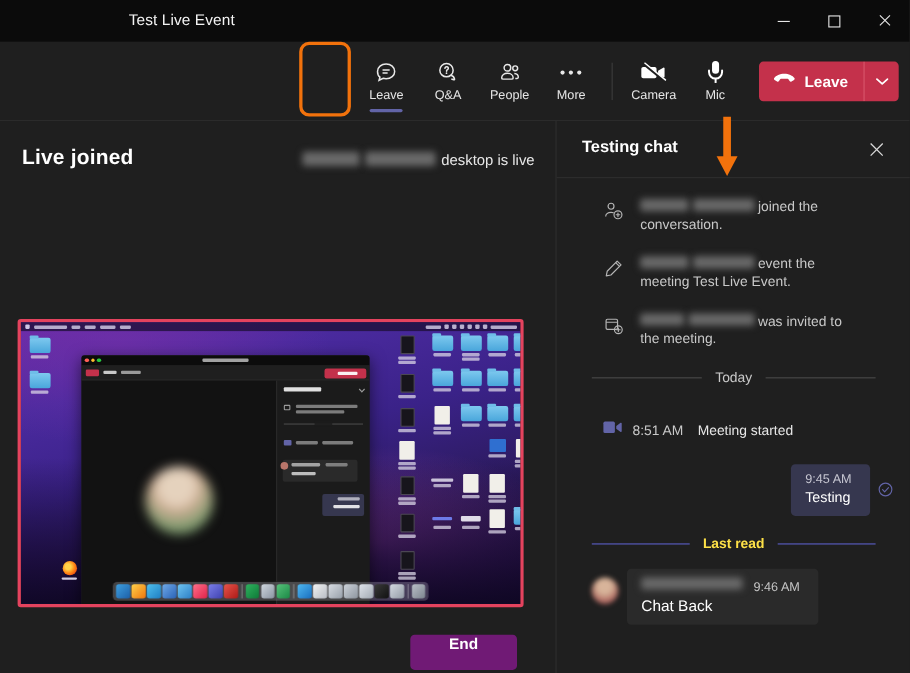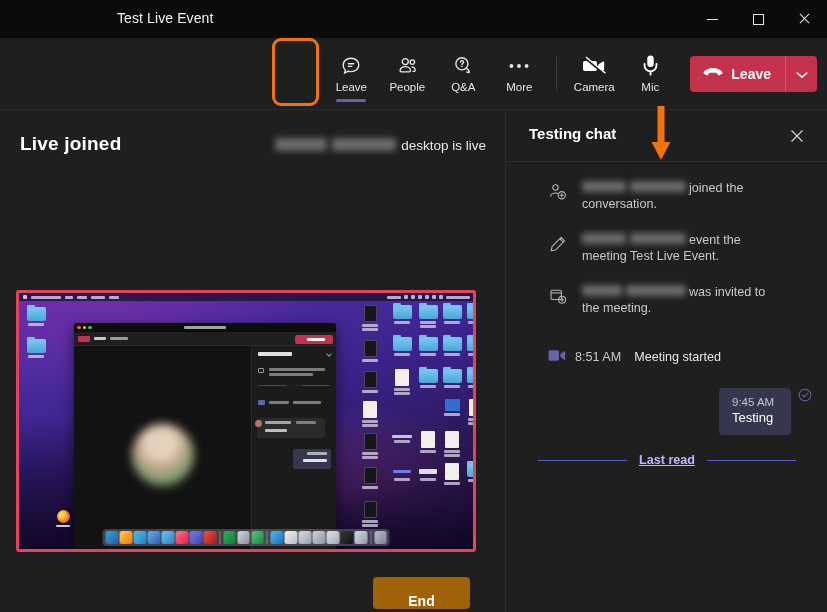--- a/index.html
+++ b/index.html
@@ -102,22 +102,22 @@
   .redacted.r2 { width:64px; }
 
   .share-frame {
     position:absolute; left:16px; top:180px; width:460px; height:262px;
     border:3px solid #e4435e; border-radius:3px; overflow:hidden; background:#000;
   }
   .share-img { position:absolute; inset:0; }
 
   .end-btn {
     position:absolute; left:373px; top:467px; width:97px; height:32px;
-    background:#a16207; border-radius:4px; color:#fff;
-    display:flex; align-items:flex-end; justify-content:center;
+    background:#701a75; border-radius:4px; color:#fff;
+    display:flex; align-items:flex-start; justify-content:center;
     font-size:14px; font-weight:bold; cursor:pointer;
   }
 
   
   .chatpanel {
     position:absolute; top:110px; right:0; width:322px; height:502px;
     background:#1f1f1f; border-left:1px solid #2e2e2e;
   }
   .chat-head {
     position:absolute; top:0; left:0; width:322px; height:52px;
@@ -161,30 +161,30 @@
   .sys-text .redacted.n3 { width:40px; }
   .sys-text .redacted.n4 { width:60px; }
 
   .divider {
     display:flex; align-items:center; gap:12px;
     padding:0 32px; margin:4px 0 16px 0;
   }
   .divider .line { flex:1; height:1px; background:#4a4a4a; }
   .divider .dtext { font-size:12.6px; color:#c9c9c9; }
   .divider.lastread .line { background:#5b5fc7; height:1px; }
-  .divider.lastread .dtext { color:#c4b5fd; font-size:12.6px; font-weight:bold;text-decoration:underline; }
+  .divider.lastread .dtext { color:#fde047; font-size:12.6px; font-weight:bold; }
 
   .started-row {
     display:flex; align-items:center; gap:9px; padding:0 18px 0 42px; margin-bottom:22px;margin-top:32px;
   }
   .started-time { font-size:12.6px; color:#c9c9c9; }
   .started-text { font-size:12.6px; color:#e6e6e6; margin-left:4px; }
 
   .msg-out-wrap {
-    display:flex; justify-content:flex-end; align-items:flex-start; gap:7px;
+    display:flex; justify-content:flex-end; align-items:center; gap:7px;
     padding:0 16px 0 0; margin-bottom:18px;
   }
   .msg-out {
     background:#36374f; border-radius:4px; padding:8px 12px 10px 13px; min-width:72px;
   }
   .msg-out .t { font-size:11.5px; color:#c5c5d0; margin-bottom:2px; }
   .msg-out .b { font-size:13px; color:#fff; }
   .read-check { width:14px; height:14px; margin-bottom:2px; }
 
   .msg-in-wrap {
@@ -336,40 +336,40 @@
             <path d="M12 3.5c4.8 0 8.5 3.2 8.5 7.3 0 4.1-3.7 7.3-8.5 7.3-1 0-2-.14-2.9-.4L5 19.6l.9-3.1C4.2 15.2 3.5 13.3 3.5 10.8 3.5 6.7 7.2 3.5 12 3.5z"></path>
             <path d="M9 9.5h6M9 12.4h4" stroke-linecap="round"></path>
           </svg>
         </span>
         <span class="tb-label">Leave</span>
         <span class="tb-underline"></span>
       </div>
 
       <div class="tb-item">
         <span class="tb-icon">
+          <svg width="22" height="22" viewBox="0 0 24 24" fill="none" stroke="#e8e8e8" stroke-width="1.5">
+            <circle cx="10.8" cy="9.6" r="6.6"></circle>
+            <path d="M15.2 14.6c1.9.5 3.3 2 3.6 3.9.05.4-.3.7-.7.6l-2.5-.7"></path>
+            <path d="M9.2 7.6c.3-1 1.1-1.5 2-1.4.9.1 1.5.8 1.4 1.7-.1 1-1.1 1.2-1.5 1.8-.2.3-.2.6-.2 1" stroke-linecap="round"></path>
+            <circle cx="10.8" cy="12.6" r=".85" fill="#e8e8e8" stroke="none"></circle>
+          </svg>
+        </span>
+        <span class="tb-label">Q&amp;A</span>
+      </div>
+
+      <div class="tb-item">
+        <span class="tb-icon">
           <svg width="23" height="22" viewBox="0 0 26 24" fill="none" stroke="#e8e8e8" stroke-width="1.5">
             <circle cx="10.5" cy="7" r="3.4"></circle>
             <circle cx="18.5" cy="7.6" r="2.5"></circle>
             <path d="M4.6 17.5c0-3 2.7-4.8 5.9-4.8s5.9 1.8 5.9 4.8c0 .8-.7 1.2-1.6 1.2H6.2c-.9 0-1.6-.4-1.6-1.2z"></path>
             <path d="M17.6 13c2.4.15 4.1 1.6 4.1 3.9 0 .7-.5 1.1-1.2 1.1h-1.9"></path>
           </svg>
         </span>
         <span class="tb-label">People</span>
-      </div>
-
-      <div class="tb-item">
-        <span class="tb-icon">
-          <svg width="22" height="22" viewBox="0 0 24 24" fill="none" stroke="#e8e8e8" stroke-width="1.5">
-            <circle cx="10.8" cy="9.6" r="6.6"></circle>
-            <path d="M15.2 14.6c1.9.5 3.3 2 3.6 3.9.05.4-.3.7-.7.6l-2.5-.7"></path>
-            <path d="M9.2 7.6c.3-1 1.1-1.5 2-1.4.9.1 1.5.8 1.4 1.7-.1 1-1.1 1.2-1.5 1.8-.2.3-.2.6-.2 1" stroke-linecap="round"></path>
-            <circle cx="10.8" cy="12.6" r=".85" fill="#e8e8e8" stroke="none"></circle>
-          </svg>
-        </span>
-        <span class="tb-label">Q&amp;A</span>
       </div>
 
       <div class="tb-item">
         <span class="tb-icon">
           <svg width="22" height="8" viewBox="0 0 22 8" fill="#e8e8e8">
             <circle cx="3.4" cy="4" r="1.9"></circle>
               <circle cx="11" cy="4" r="1.9"></circle>
               <circle cx="18.6" cy="4" r="1.9"></circle>
           </svg>
         </span>
@@ -728,20 +728,25 @@
           <svg width="18" height="18" viewBox="0 0 20 20" fill="none" stroke="#b4b4b4" stroke-width="1.2">
             <rect x="2.2" y="3.6" width="11.6" height="10.2" rx="1.4"></rect>
             <path d="M2.2 6.6h11.6"></path>
             <circle cx="14.6" cy="14.2" r="3.9"></circle>
             <path d="M14.6 12.4v3.6M12.8 14.2h3.6" stroke-linecap="round"></path>
           </svg>
         </span>
         <div class="sys-text"><span class="redacted n3">&nbsp;</span> <span class="redacted n4">&nbsp;</span> <span>was invited to the meeting.</span></div>
       </div>
 
+      <div class="divider">
+        <span class="line"></span>
+        <span class="dtext">Today</span>
+        <span class="line"></span>
+      </div>
 
       <div class="started-row">
         <span>
           <svg width="18" height="13" viewBox="0 0 20 14" fill="#6264a7">
             <rect x="0.6" y="1.2" width="11.6" height="11.6" rx="1.6"></rect>
             <path d="M13.6 5.6l4.4-3.2c.45-.33 1.1-.01 1.1.55v8.1c0 .56-.65.88-1.1.55l-4.4-3.2V5.6z"></path>
           </svg>
         </span>
         <span class="started-time">8:51 AM</span>
         <span class="started-text">Meeting started</span>
@@ -759,17 +764,27 @@
           </svg>
         </span>
       </div>
 
       <div class="divider lastread">
         <span class="line"></span>
         <span class="dtext">Last read</span>
         <span class="line"></span>
       </div>
 
+      <div class="msg-in-wrap">
+        <span class="avatar"></span>
+        <div class="msg-in">
+          <div class="msg-in-head">
+            <span class="redacted">&nbsp;</span>
+            <span class="t">9:46 AM</span>
+          </div>
+          <div class="b">Chat Back</div>
+        </div>
+      </div>
 
     </div>
   </div>
 
 </div>
 
 </body></html>

